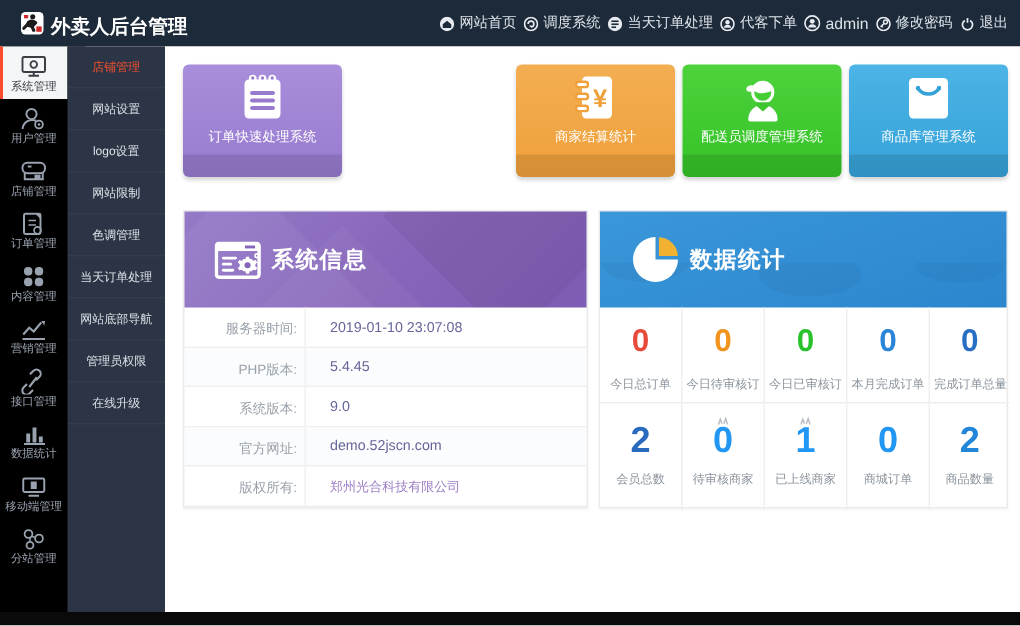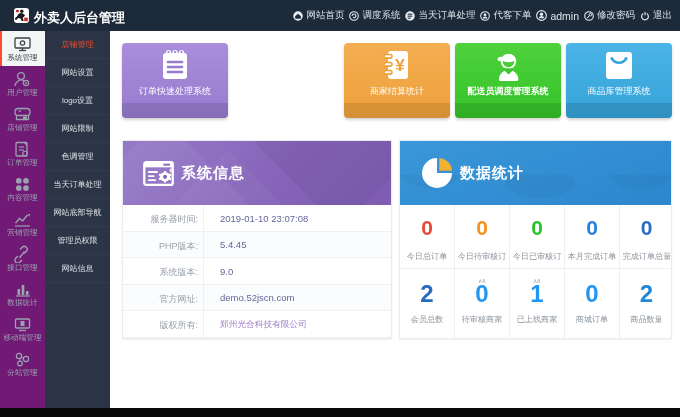--- a/index.html
+++ b/index.html
@@ -9,21 +9,21 @@
 
 
 #topbar { position:absolute; left:0; top:0; width:680px; height:31px; background:#1d2a39; }
 #logo { position:absolute; left:14px; top:8px; width:15px; height:15px; background:#fff; border-radius:3px; }
 #title { position:absolute; left:34px; top:9px; color:#fff; font-size:13px; font-weight:bold; letter-spacing:0; }
 #topmenu { position:absolute; right:8px; top:0; height:31px; display:flex; align-items:center; }
 .tm { display:flex; align-items:center; color:#dde3ea; font-size:9.5px; margin-left:5px; white-space:nowrap; }
 .tm svg { margin-right:3px; }
 
 
-#side1 { position:absolute; left:0; top:31px; width:57px; height:377px; background:#701a75; }
+#side1 { position:absolute; left:0; top:31px; width:57px; height:377px; background:#000000; }
 .s1item { position:relative; width:45px; height:35px; text-align:center; color:#9aa3b0; }
 .s1item .ic { position:absolute; left:0; top:4px; width:45px; height:17px; }
 .s1item .lb { position:absolute; left:0; top:21px; width:45px; font-size:8px; transform:scale(0.95); white-space:nowrap; }
 .s1item.active { background:#f4f5f6; color:#3a3f46; border-left:2px solid #ff4a2d; }
 .s1item.active .ic { left:-2px; }
 .s1item.active .lb { left:-2px; }
 
 
 #side2 { position:absolute; left:45px; top:31px; width:65px; height:377px; background:#2c3545; }
 .s2item { width:65px; height:28px; line-height:28px; text-align:center; color:#dce1e8; font-size:8px;
@@ -35,21 +35,21 @@
 
 
 .card { position:absolute; top:12px; width:106px; height:75px; border-radius:4px; color:#fff; box-shadow:0 2px 3px rgba(0,0,0,0.18); }
 .card .band { position:absolute; left:0; bottom:0; width:100%; height:15px;
   background:rgba(0,0,0,0.10); border-radius:0 0 4px 4px; }
 .card .ctext { position:absolute; left:0; top:42px; width:100%; text-align:center; font-size:9px; }
 .card .cicon { position:absolute; left:0; top:5px; width:100%; height:36px; text-align:center; }
 #card1 { left:12px;  background:linear-gradient(180deg,#a88edb 0%, #977ace 100%); }
 #card2 { left:123px; background:linear-gradient(180deg,#fa8086 0%, #f76d72 100%); }
 #card3 { left:234px; background:linear-gradient(180deg,#f3ae52 0%, #efa03a 100%); }
-#card4 { left:345px; background:linear-gradient(180deg,#4ed23c 0%, #35c228 100%);font-weight:bold; }
+#card4 { left:345px; background:linear-gradient(180deg,#4ed23c 0%, #35c228 100%); }
 #card5 { left:456px; background:linear-gradient(180deg,#4cb4e6 0%, #35a2d8 100%); }
 
 
 .panel { position:absolute; top:109px; background:#fff; border:1px solid #ebebeb; box-shadow:0 1px 2px rgba(0,0,0,0.06); }
 #panelL { left:12px; width:270px; height:199px; }
 #panelR { left:289px; width:273px; height:199px; }
 .phead { position:relative; width:100%; height:64px; overflow:hidden; }
 #panelL .phead { background:linear-gradient(135deg,#957ac8 0%, #8765ba 55%, #7e5cb3 100%); }
 #panelL .phead .pat1 { position:absolute; left:-20px; top:10px; width:140px; height:110px; background:rgba(255,255,255,0.05); transform:rotate(45deg); }
 #panelL .phead .pat2 { position:absolute; left:150px; top:-40px; width:120px; height:100px; background:rgba(0,0,0,0.05); transform:rotate(45deg); }
@@ -234,21 +234,21 @@
 
   <div id="side2">
     <div class="s2item active">店铺管理</div>
     <div class="s2item">网站设置</div>
     <div class="s2item">logo设置</div>
     <div class="s2item">网站限制</div>
     <div class="s2item">色调管理</div>
     <div class="s2item">当天订单处理</div>
     <div class="s2item">网站底部导航</div>
     <div class="s2item">管理员权限</div>
-    <div class="s2item">网站信息</div>
+    <div class="s2item">在线升级</div>
   </div>
 
   <div id="main">
     <div class="card" id="card1">
       <div class="cicon">
         <svg width="34" height="34" viewBox="0 0 34 34">
           <rect x="5" y="5" width="24" height="26" rx="3" fill="#fff"></rect>
           <g stroke="#977ace" stroke-width="2.6" stroke-linecap="round">
             <line x1="10" y1="14" x2="24" y2="14"></line>
               <line x1="10" y1="19" x2="24" y2="19"></line>

